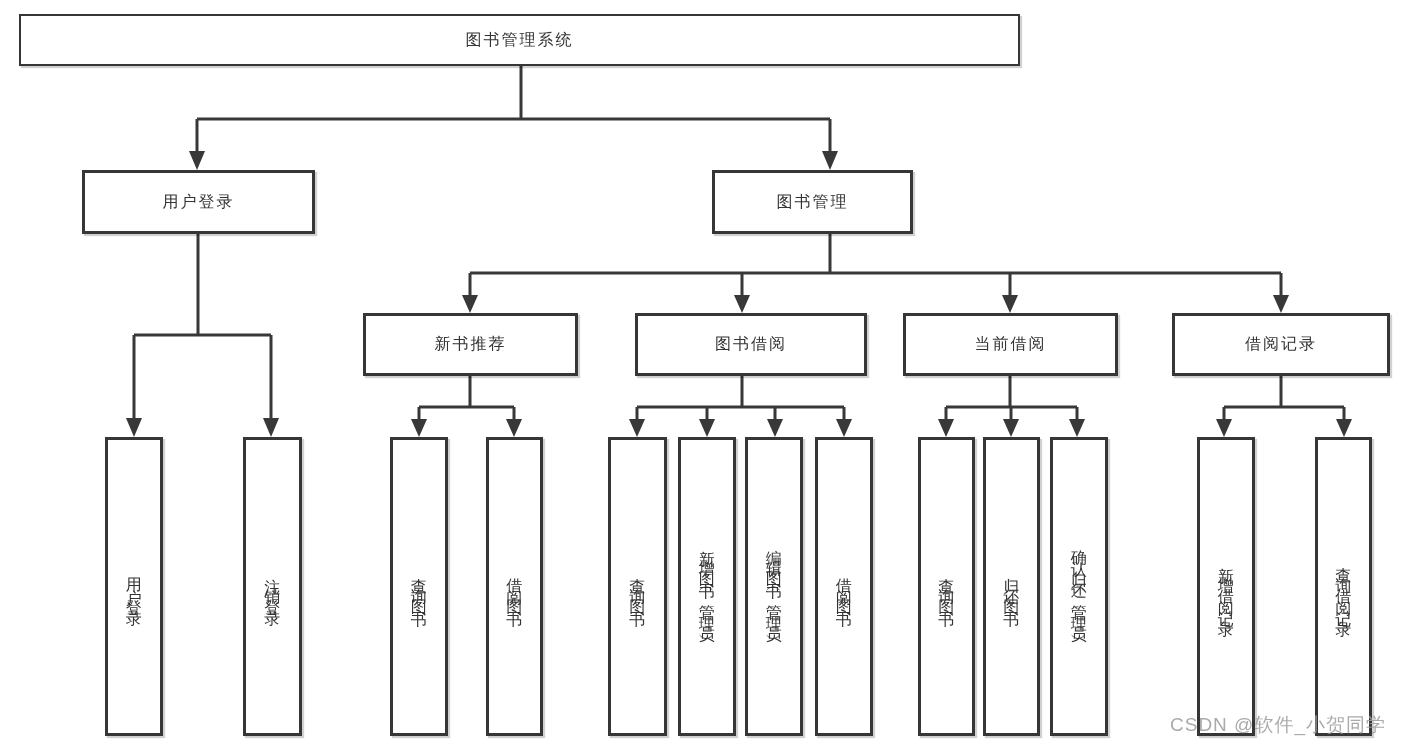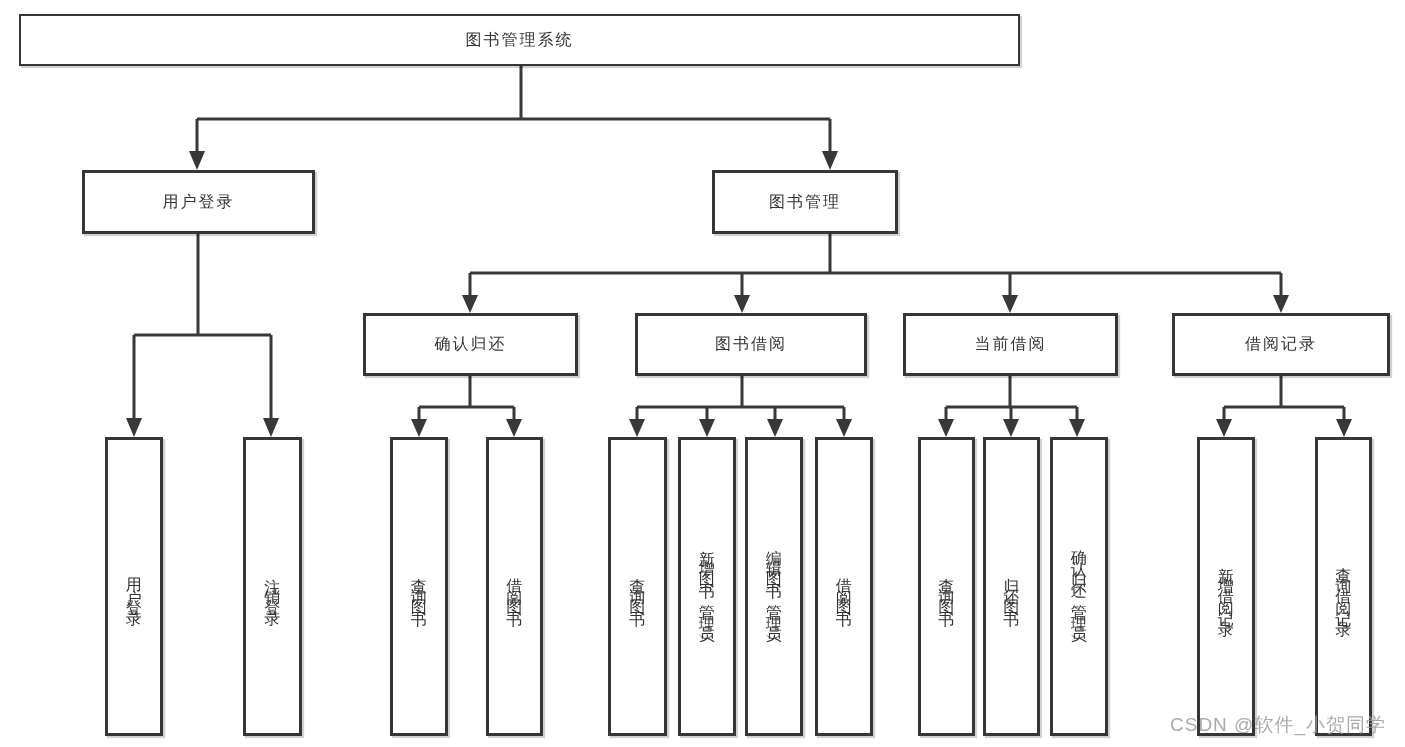--- a/index.html
+++ b/index.html
@@ -94,26 +94,26 @@
     </g>
   </svg>
 
   <div class="box root" style="left:19px; top:14px; width:1001px; height:52px;">
     <span>图书管理系统</span>
   </div>
 
   <div class="box" style="left:82px; top:170px; width:233px; height:64px;">
     <span>用户登录</span>
   </div>
-  <div class="box" style="left:712px; top:170px; width:186px; height:64px;">
+  <div class="box" style="left:712px; top:170px; width:201px; height:64px;">
     <span>图书管理</span>
   </div>
 
   <div class="box" style="left:363px; top:313px; width:215px; height:63px;">
-    <span>确认归还</span>
+    <span>新书推荐</span>
   </div>
   <div class="box" style="left:635px; top:313px; width:232px; height:63px;">
     <span>图书借阅</span>
   </div>
   <div class="box" style="left:1172px; top:313px; width:218px; height:63px;">
     <span>借阅记录</span>
   </div>
   <div class="box" style="left:903px; top:313px; width:215px; height:63px;">
     <span>当前借阅</span>
   </div>

